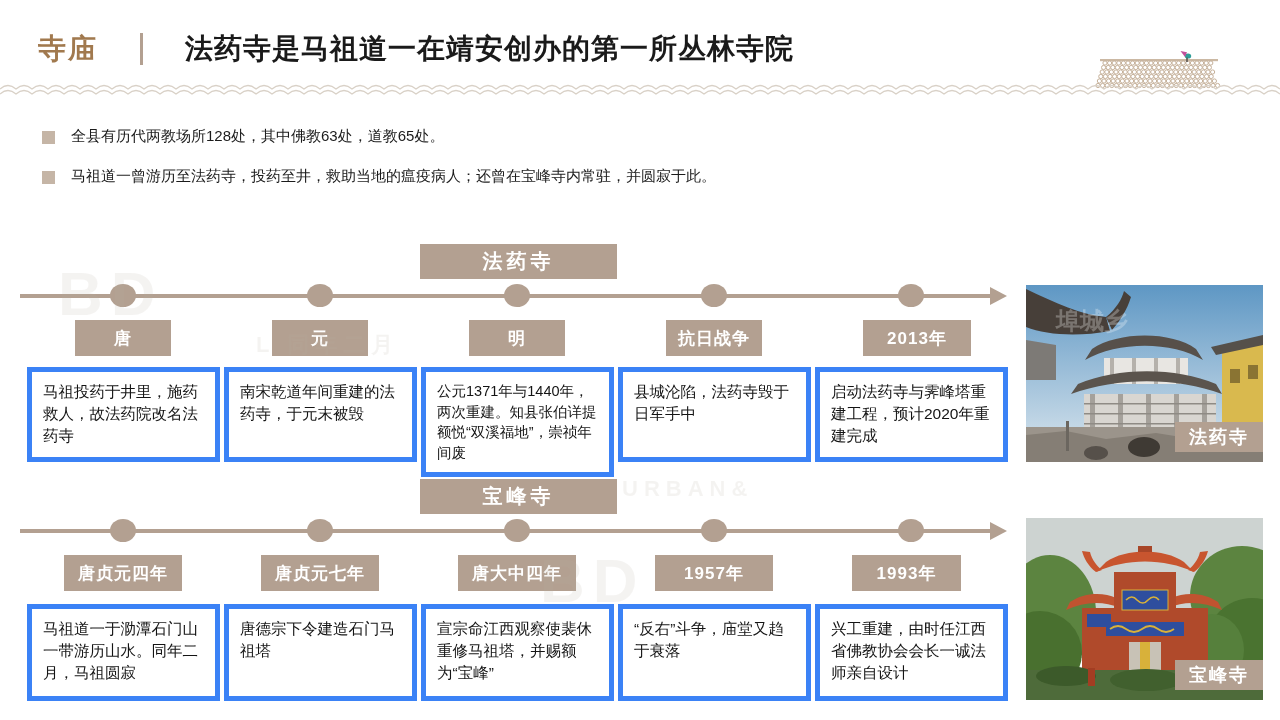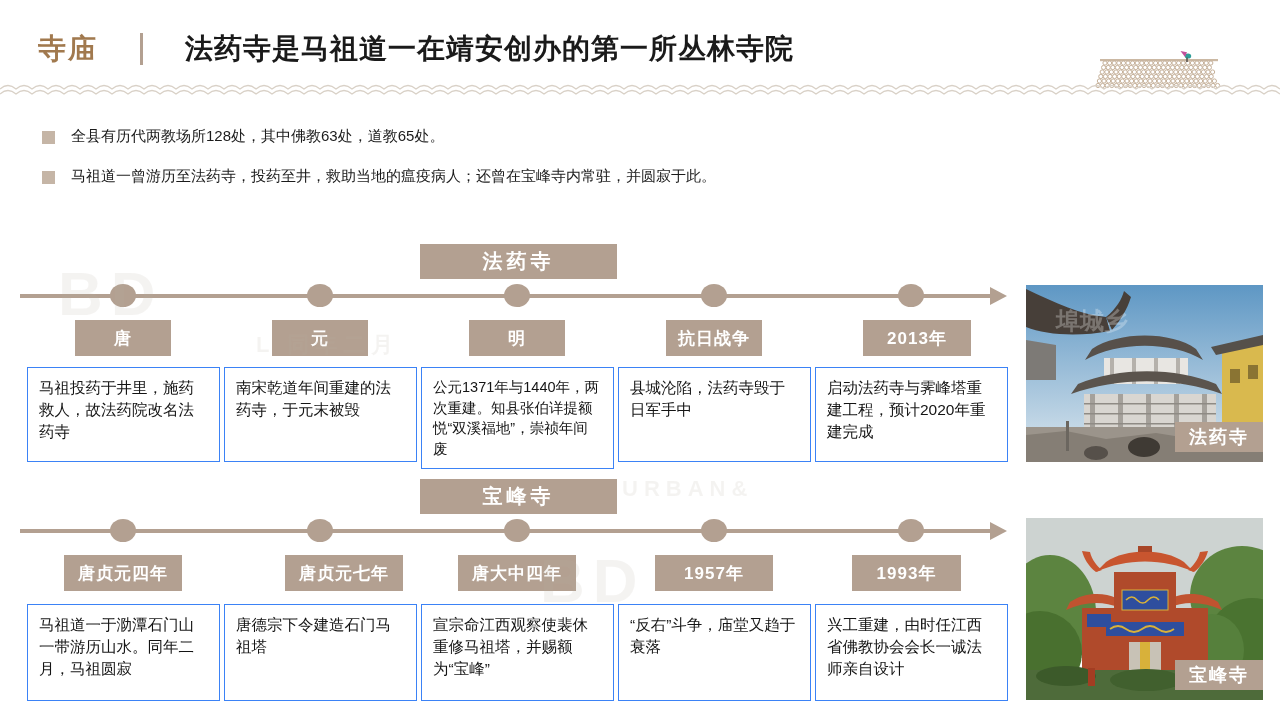--- a/index.html
+++ b/index.html
@@ -20,21 +20,21 @@
   
   .tl-header{position:absolute;width:197px;height:35px;background:#b3a091;color:#fff;
              font-weight:bold;font-size:20px;letter-spacing:4px;
              display:flex;align-items:center;justify-content:center;}
   .tl-line{position:absolute;height:4px;background:#b3a091;}
   .tl-arrow{position:absolute;width:0;height:0;border-left:17px solid #b3a091;
             border-top:9px solid transparent;border-bottom:9px solid transparent;}
   .tl-dot{position:absolute;width:26px;height:23px;border-radius:50%;background:#b3a091;z-index:2;}
   .tl-label{position:absolute;height:36px;background:#b3a091;color:#fff;font-weight:bold;
             font-size:17px;display:flex;align-items:center;justify-content:center;letter-spacing:1px;}
-  .tl-desc{position:absolute;width:193px;background:#fff;border:1px solid #3b82f6;
+  .tl-desc{position:absolute;width:193px;background:#fff;border:5px solid #3b82f6;
            box-sizing:border-box;padding:9px 11px;font-size:15.5px;line-height:1.42;color:#141414;}
   
   .photo{position:absolute;width:237px;overflow:hidden;}
   .photo svg{display:block;}
   .photo-label{position:absolute;right:0;bottom:10px;background:#b3a091;color:#fff;
                font-weight:bold;font-size:18px;padding:3px 14px;letter-spacing:2px;}
   
   .wm{position:absolute;color:#b9b0a5;opacity:0.14;font-weight:bold;pointer-events:none;
       white-space:nowrap;z-index:3;}
 </style>
@@ -309,21 +309,21 @@
   <div class="tl-line" style="left:20px;top:529px;width:972px;"></div>
   <div class="tl-arrow" style="left:990px;top:522px;"></div>
 
   <div class="tl-dot" style="left:110px;top:519px;"></div>
   <div class="tl-dot" style="left:307px;top:519px;"></div>
   <div class="tl-dot" style="left:504px;top:519px;"></div>
   <div class="tl-dot" style="left:701px;top:519px;"></div>
   <div class="tl-dot" style="left:898px;top:519px;"></div>
 
   <div class="tl-label" style="left:64px;top:555px;width:118px;">唐贞元四年</div>
-  <div class="tl-label" style="left:261px;top:555px;width:118px;margin-left:24px;">唐贞元七年</div>
+  <div class="tl-label" style="left:261px;top:555px;width:118px;">唐贞元七年</div>
   <div class="tl-label" style="left:458px;top:555px;width:118px;">唐大中四年</div>
   <div class="tl-label" style="left:655px;top:555px;width:118px;">1957年</div>
   <div class="tl-label" style="left:852px;top:555px;width:109px;">1993年</div>
 
   <div class="tl-desc" style="left:27px;top:604px;min-height:97px;">马祖道一于泐潭石门山一带游历山水。同年二月，马祖圆寂</div>
   <div class="tl-desc" style="left:224px;top:604px;min-height:97px;">唐德宗下令建造石门马祖塔</div>
   <div class="tl-desc" style="left:421px;top:604px;min-height:97px;">宣宗命江西观察使裴休重修马祖塔，并赐额为“宝峰”</div>
   <div class="tl-desc" style="left:618px;top:604px;min-height:97px;">“反右”斗争，庙堂又趋于衰落</div>
   <div class="tl-desc" style="left:815px;top:604px;min-height:97px;">兴工重建，由时任江西省佛教协会会长一诚法师亲自设计</div>
 

